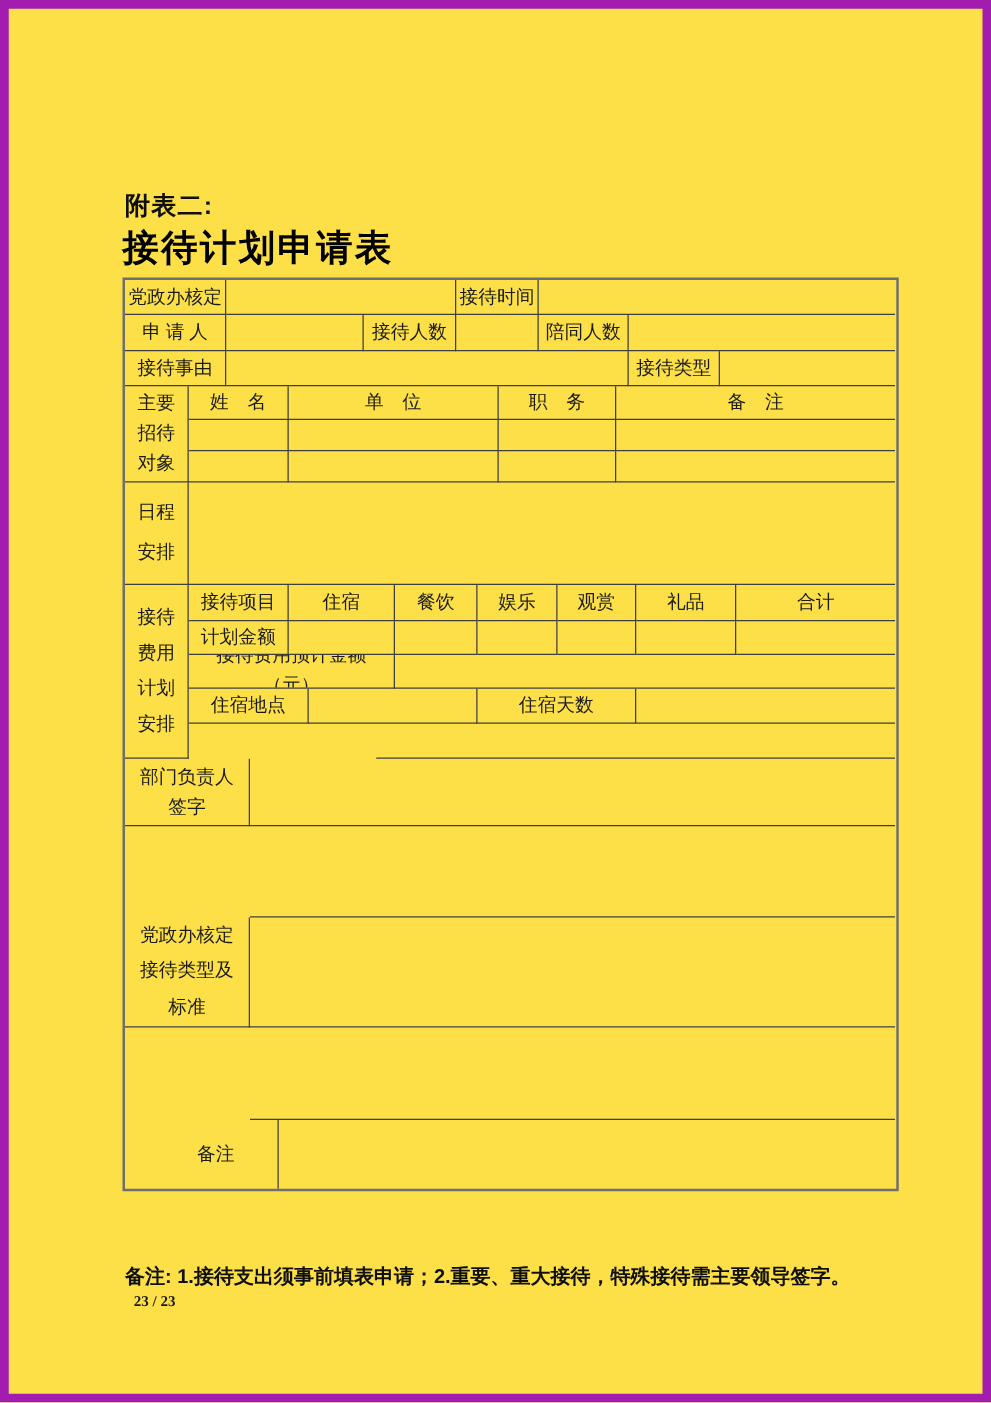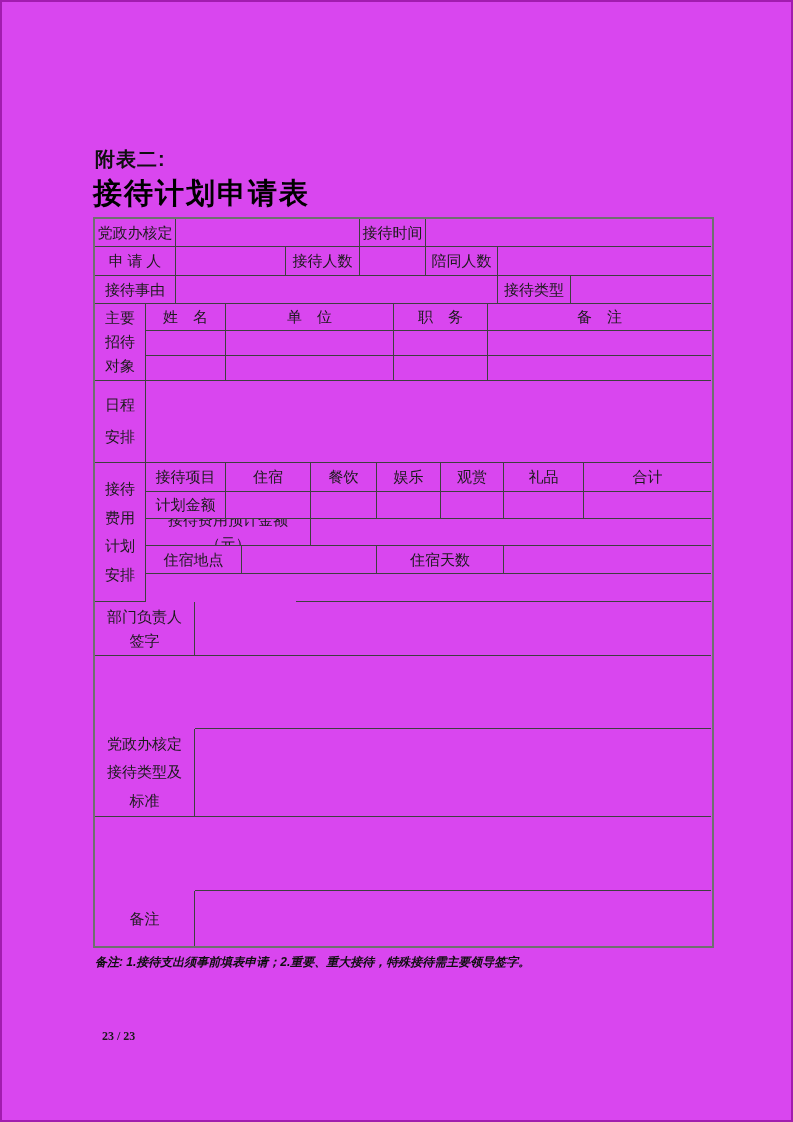--- a/index.html
+++ b/index.html
@@ -1,35 +1,35 @@
 <!DOCTYPE html>
 <html><head>
 <meta charset="utf-8">
 <style>
   html,body{margin:0;padding:0;background:#ffffff;}
   body{width:793px;height:1122px;position:relative;font-family:"Liberation Serif",serif;}
   .page{position:absolute;left:0;top:0;width:793px;height:1122px;box-sizing:border-box;
-        border:2px solid #a21caf;background:#d946ef;}
+        border:7px solid #a21caf;background:#fde047;}
   .h-appendix{position:absolute;left:93px;top:144px;font-family:"Liberation Sans",sans-serif;
         font-weight:bold;font-size:20px;color:#0f0f0f;letter-spacing:1px;}
   .h-title{position:absolute;left:91px;top:172px;width:617px;
         font-weight:bold;font-size:29px;color:#000;letter-spacing:2px;}
   .grid{position:absolute;left:91px;top:215px;width:617px;height:727px;
         border:2px solid #6f6f6f;box-sizing:content-box;}
   .c{position:absolute;box-sizing:border-box;
      border-right:1px solid #3f3f3f;border-bottom:1px solid #3f3f3f;
      display:flex;align-items:center;justify-content:center;
      text-align:center;font-size:15px;color:#1b1b1b;
      white-space:pre-line;line-height:1.6;overflow:hidden;}
   .nr{border-right:none;}
-  .nb{border-bottom:none;}
+  .nb{border-bottom:none;margin-left:23px;}
   .lh19{line-height:1.9;}
   .lh21{line-height:2.1;}
-  .foot{position:absolute;left:93px;top:952px;width:640px;
-        font-family:"Liberation Sans",sans-serif;font-weight:bold;font-size:12px;color:#0f0f0f;font-style:italic;}
+  .foot{position:absolute;left:93px;top:1004px;width:640px;
+        font-family:"Liberation Sans",sans-serif;font-weight:bold;font-size:16px;color:#0f0f0f;}
   .pagenum{position:absolute;left:100px;top:1027px;
         font-family:Liberation Serif, serif;font-weight:bold;font-size:12px;color:#1a1a1a;}
 </style>
 </head>
 <body>
 
 <div class="page">
 
   <div class="h-appendix">附表二:</div>
   <div class="h-title">接待计划申请表</div>

